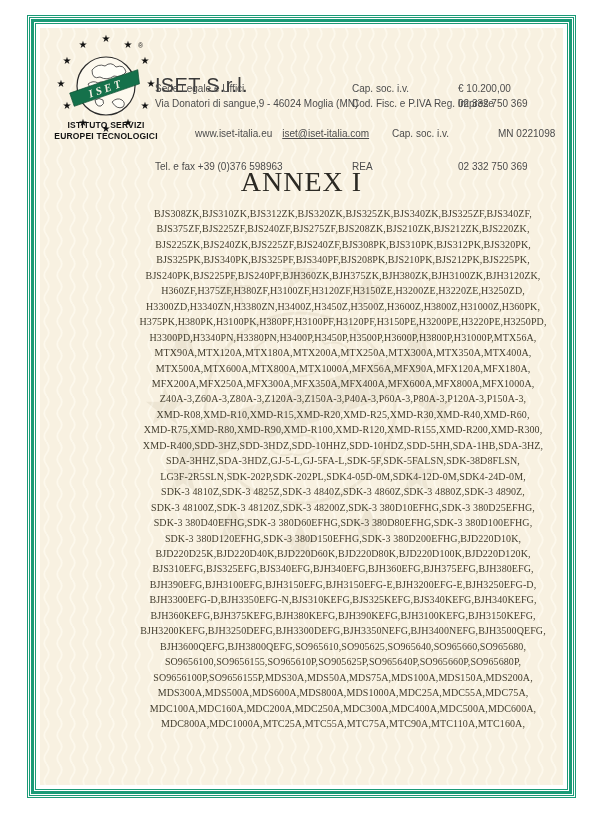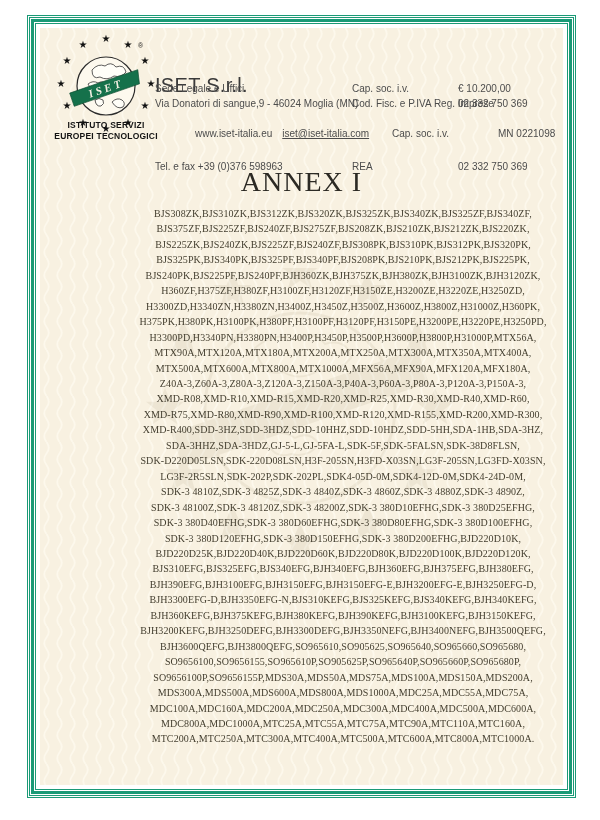--- a/index.html
+++ b/index.html
@@ -159,41 +159,40 @@
           <div>BJS375ZF,BJS225ZF,BJS240ZF,BJS275ZF,BJS208ZK,BJS210ZK,BJS212ZK,BJS220ZK,</div>
           <div>BJS225ZK,BJS240ZK,BJS225ZF,BJS240ZF,BJS308PK,BJS310PK,BJS312PK,BJS320PK,</div>
           <div>BJS325PK,BJS340PK,BJS325PF,BJS340PF,BJS208PK,BJS210PK,BJS212PK,BJS225PK,</div>
           <div>BJS240PK,BJS225PF,BJS240PF,BJH360ZK,BJH375ZK,BJH380ZK,BJH3100ZK,BJH3120ZK,</div>
           <div>H360ZF,H375ZF,H380ZF,H3100ZF,H3120ZF,H3150ZE,H3200ZE,H3220ZE,H3250ZD,</div>
           <div>H3300ZD,H3340ZN,H3380ZN,H3400Z,H3450Z,H3500Z,H3600Z,H3800Z,H31000Z,H360PK,</div>
           <div>H375PK,H380PK,H3100PK,H380PF,H3100PF,H3120PF,H3150PE,H3200PE,H3220PE,H3250PD,</div>
           <div>H3300PD,H3340PN,H3380PN,H3400P,H3450P,H3500P,H3600P,H3800P,H31000P,MTX56A,</div>
           <div>MTX90A,MTX120A,MTX180A,MTX200A,MTX250A,MTX300A,MTX350A,MTX400A,</div>
           <div>MTX500A,MTX600A,MTX800A,MTX1000A,MFX56A,MFX90A,MFX120A,MFX180A,</div>
+          <div>MFX200A,MFX250A,MFX300A,MFX350A,MFX400A,MFX600A,MFX800A,MFX1000A,</div>
           <div>Z40A-3,Z60A-3,Z80A-3,Z120A-3,Z150A-3,P40A-3,P60A-3,P80A-3,P120A-3,P150A-3,</div>
           <div>XMD-R08,XMD-R10,XMD-R15,XMD-R20,XMD-R25,XMD-R30,XMD-R40,XMD-R60,</div>
           <div>XMD-R75,XMD-R80,XMD-R90,XMD-R100,XMD-R120,XMD-R155,XMD-R200,XMD-R300,</div>
           <div>XMD-R400,SDD-3HZ,SDD-3HDZ,SDD-10HHZ,SDD-10HDZ,SDD-5HH,SDA-1HB,SDA-3HZ,</div>
           <div>SDA-3HHZ,SDA-3HDZ,GJ-5-L,GJ-5FA-L,SDK-5F,SDK-5FALSN,SDK-38D8FLSN,</div>
-          <div>SDK-D220D05LSN,SDK-220D08LSN,H3F-205SN,H3FD-X03SN,LG3F-205SN,LG3FD-X03SN,</div>
           <div>LG3F-2R5SLN,SDK-202P,SDK-202PL,SDK4-05D-0M,SDK4-12D-0M,SDK4-24D-0M,</div>
           <div>SDK-3 4810Z,SDK-3 4825Z,SDK-3 4840Z,SDK-3 4860Z,SDK-3 4880Z,SDK-3 4890Z,</div>
           <div>SDK-3 48100Z,SDK-3 48120Z,SDK-3 48200Z,SDK-3 380D10EFHG,SDK-3 380D25EFHG,</div>
           <div>SDK-3 380D40EFHG,SDK-3 380D60EFHG,SDK-3 380D80EFHG,SDK-3 380D100EFHG,</div>
           <div>SDK-3 380D120EFHG,SDK-3 380D150EFHG,SDK-3 380D200EFHG,BJD220D10K,</div>
           <div>BJD220D25K,BJD220D40K,BJD220D60K,BJD220D80K,BJD220D100K,BJD220D120K,</div>
           <div>BJS310EFG,BJS325EFG,BJS340EFG,BJH340EFG,BJH360EFG,BJH375EFG,BJH380EFG,</div>
           <div>BJH390EFG,BJH3100EFG,BJH3150EFG,BJH3150EFG-E,BJH3200EFG-E,BJH3250EFG-D,</div>
           <div>BJH3300EFG-D,BJH3350EFG-N,BJS310KEFG,BJS325KEFG,BJS340KEFG,BJH340KEFG,</div>
           <div>BJH360KEFG,BJH375KEFG,BJH380KEFG,BJH390KEFG,BJH3100KEFG,BJH3150KEFG,</div>
           <div>BJH3200KEFG,BJH3250DEFG,BJH3300DEFG,BJH3350NEFG,BJH3400NEFG,BJH3500QEFG,</div>
           <div>BJH3600QEFG,BJH3800QEFG,SO965610,SO905625,SO965640,SO965660,SO965680,</div>
           <div>SO9656100,SO9656155,SO965610P,SO905625P,SO965640P,SO965660P,SO965680P,</div>
           <div>SO9656100P,SO9656155P,MDS30A,MDS50A,MDS75A,MDS100A,MDS150A,MDS200A,</div>
           <div>MDS300A,MDS500A,MDS600A,MDS800A,MDS1000A,MDC25A,MDC55A,MDC75A,</div>
           <div>MDC100A,MDC160A,MDC200A,MDC250A,MDC300A,MDC400A,MDC500A,MDC600A,</div>
           <div>MDC800A,MDC1000A,MTC25A,MTC55A,MTC75A,MTC90A,MTC110A,MTC160A,</div>
-          <div>MTC200A,MTC250A,MTC300A,MTC400A,MTC500A,MTC600A,MTC800A,MTC1000A.</div>
         </div>
 
     </div>
   </div>
 </div>
 
 </body></html>

